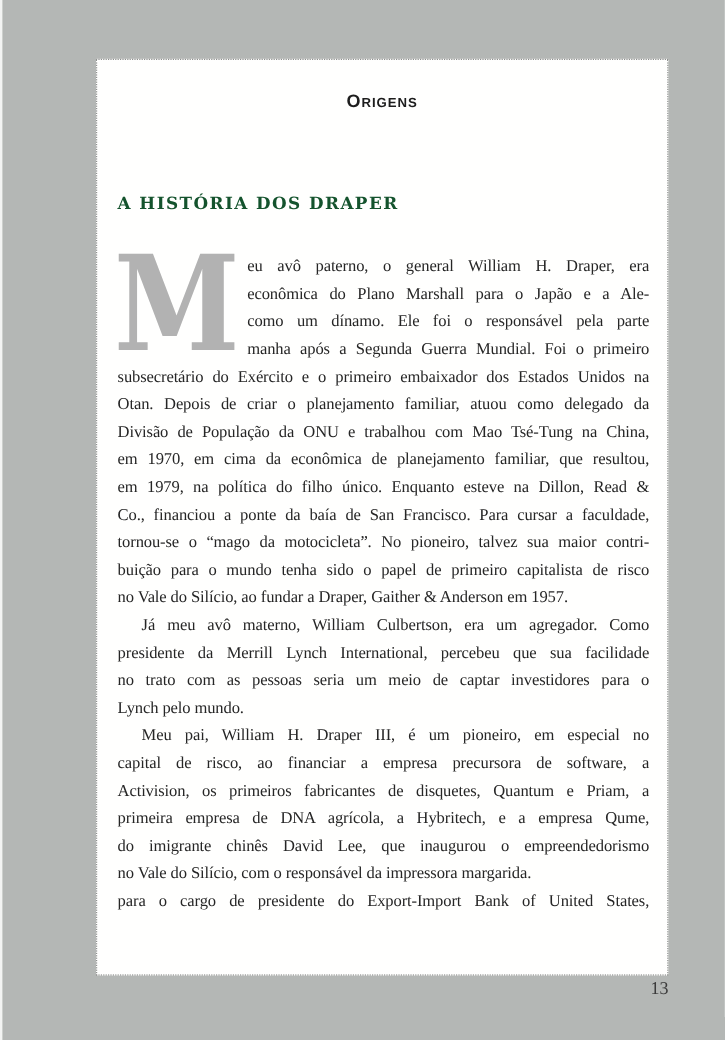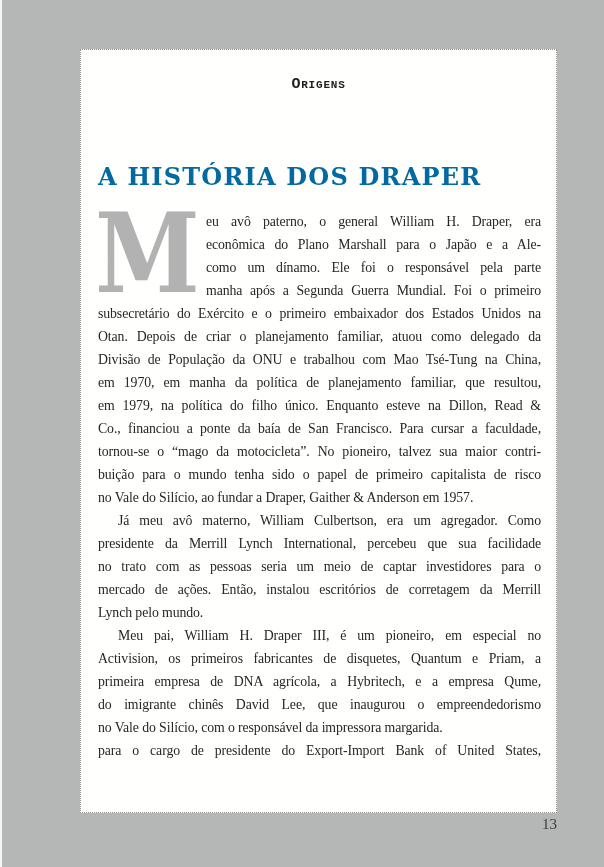--- a/index.html
+++ b/index.html
@@ -10,27 +10,27 @@
   }
   .left-sliver{
     position:absolute;left:0;top:0;width:2px;height:867px;background:#f3f4f3;
   }
   .page{
     position:absolute;left:80px;top:49px;width:477px;height:764px;
     background:#fffffe;border:1px dotted #8f918f;box-sizing:border-box;
   }
   .running-head{
     position:absolute;top:26px;left:0;right:0;text-align:center;
-    font-family:Liberation Mono, monospace;font-weight:700;font-size:15px;
+    font-family:Liberation Sans, sans-serif;font-weight:700;font-size:15px;
     font-variant:small-caps;letter-spacing:.8px;color:#1d1d1d;
   }
   .chapter-heading{
     position:absolute;top:112px;left:17px;margin:0;
-    font-family:"DejaVu Serif", serif;font-weight:700;font-size:24px;
-    letter-spacing:1.2px;color:#0369a1;white-space:nowrap;
+    font-family:"DejaVu Serif", serif;font-weight:700;font-size:14px;
+    letter-spacing:1.2px;color:#14532d;white-space:nowrap;
   }
   .bodytext{
     position:absolute;top:160px;left:17px;width:443px;
     font-family:"Liberation Serif", serif;font-size:13.8px;line-height:23px;
     letter-spacing:-0.1px;color:#262626;
     -webkit-hyphens:none;hyphens:none;
   }
   .line{
     height:23px;text-align:justify;text-align-last:justify;
     overflow:visible;white-space:nowrap;
@@ -64,32 +64,32 @@
       <span class="dropcap-glyph">M</span>
     </div>
 
   <div class="line">eu avô paterno, o general William H. Draper, era</div>
       <div class="line">econômica do Plano Marshall para o Japão e a Ale-</div>
       <div class="line">como um dínamo. Ele foi o responsável pela parte</div>
       <div class="line">manha após a Segunda Guerra Mundial. Foi o primeiro</div>
       <div class="line">subsecretário do Exército e o primeiro embaixador dos Estados Unidos na</div>
       <div class="line">Otan. Depois de criar o planejamento familiar, atuou como delegado da</div>
       <div class="line">Divisão de População da ONU e trabalhou com Mao Tsé-Tung na China,</div>
-      <div class="line">em 1970, em manha da política de planejamento familiar, que resultou,</div>
+      <div class="line">em 1970, em cima da econômica de planejamento familiar, que resultou,</div>
       <div class="line">em 1979, na política do filho único. Enquanto esteve na Dillon, Read &amp;</div>
       <div class="line">Co., financiou a ponte da baía de San Francisco. Para cursar a faculdade,</div>
       <div class="line">tornou-se o “mago da motocicleta”. No pioneiro, talvez sua maior contri-</div>
       <div class="line">buição para o mundo tenha sido o papel de primeiro capitalista de risco</div>
       <div class="line last">no Vale do Silício, ao fundar a Draper, Gaither &amp; Anderson em 1957.</div>
       <div class="line indent">Já meu avô materno, William Culbertson, era um agregador. Como</div>
       <div class="line">presidente da Merrill Lynch International, percebeu que sua facilidade</div>
       <div class="line">no trato com as pessoas seria um meio de captar investidores para o</div>
-      <div class="line">mercado de ações. Então, instalou escritórios de corretagem da Merrill</div>
       <div class="line last">Lynch pelo mundo.</div>
       <div class="line indent">Meu pai, William H. Draper III, é um pioneiro, em especial no</div>
+      <div class="line">capital de risco, ao financiar a empresa precursora de software, a</div>
       <div class="line">Activision, os primeiros fabricantes de disquetes, Quantum e Priam, a</div>
       <div class="line">primeira empresa de DNA agrícola, a Hybritech, e a empresa Qume,</div>
       <div class="line">do imigrante chinês David Lee, que inaugurou o empreendedorismo</div>
       <div class="line last">no Vale do Silício, com o responsável da impressora margarida.</div>
       <div class="line">para o cargo de presidente do Export-Import Bank of United States,</div>
     </div>
 </div>
 
 <div class="page-number">13</div>
 

